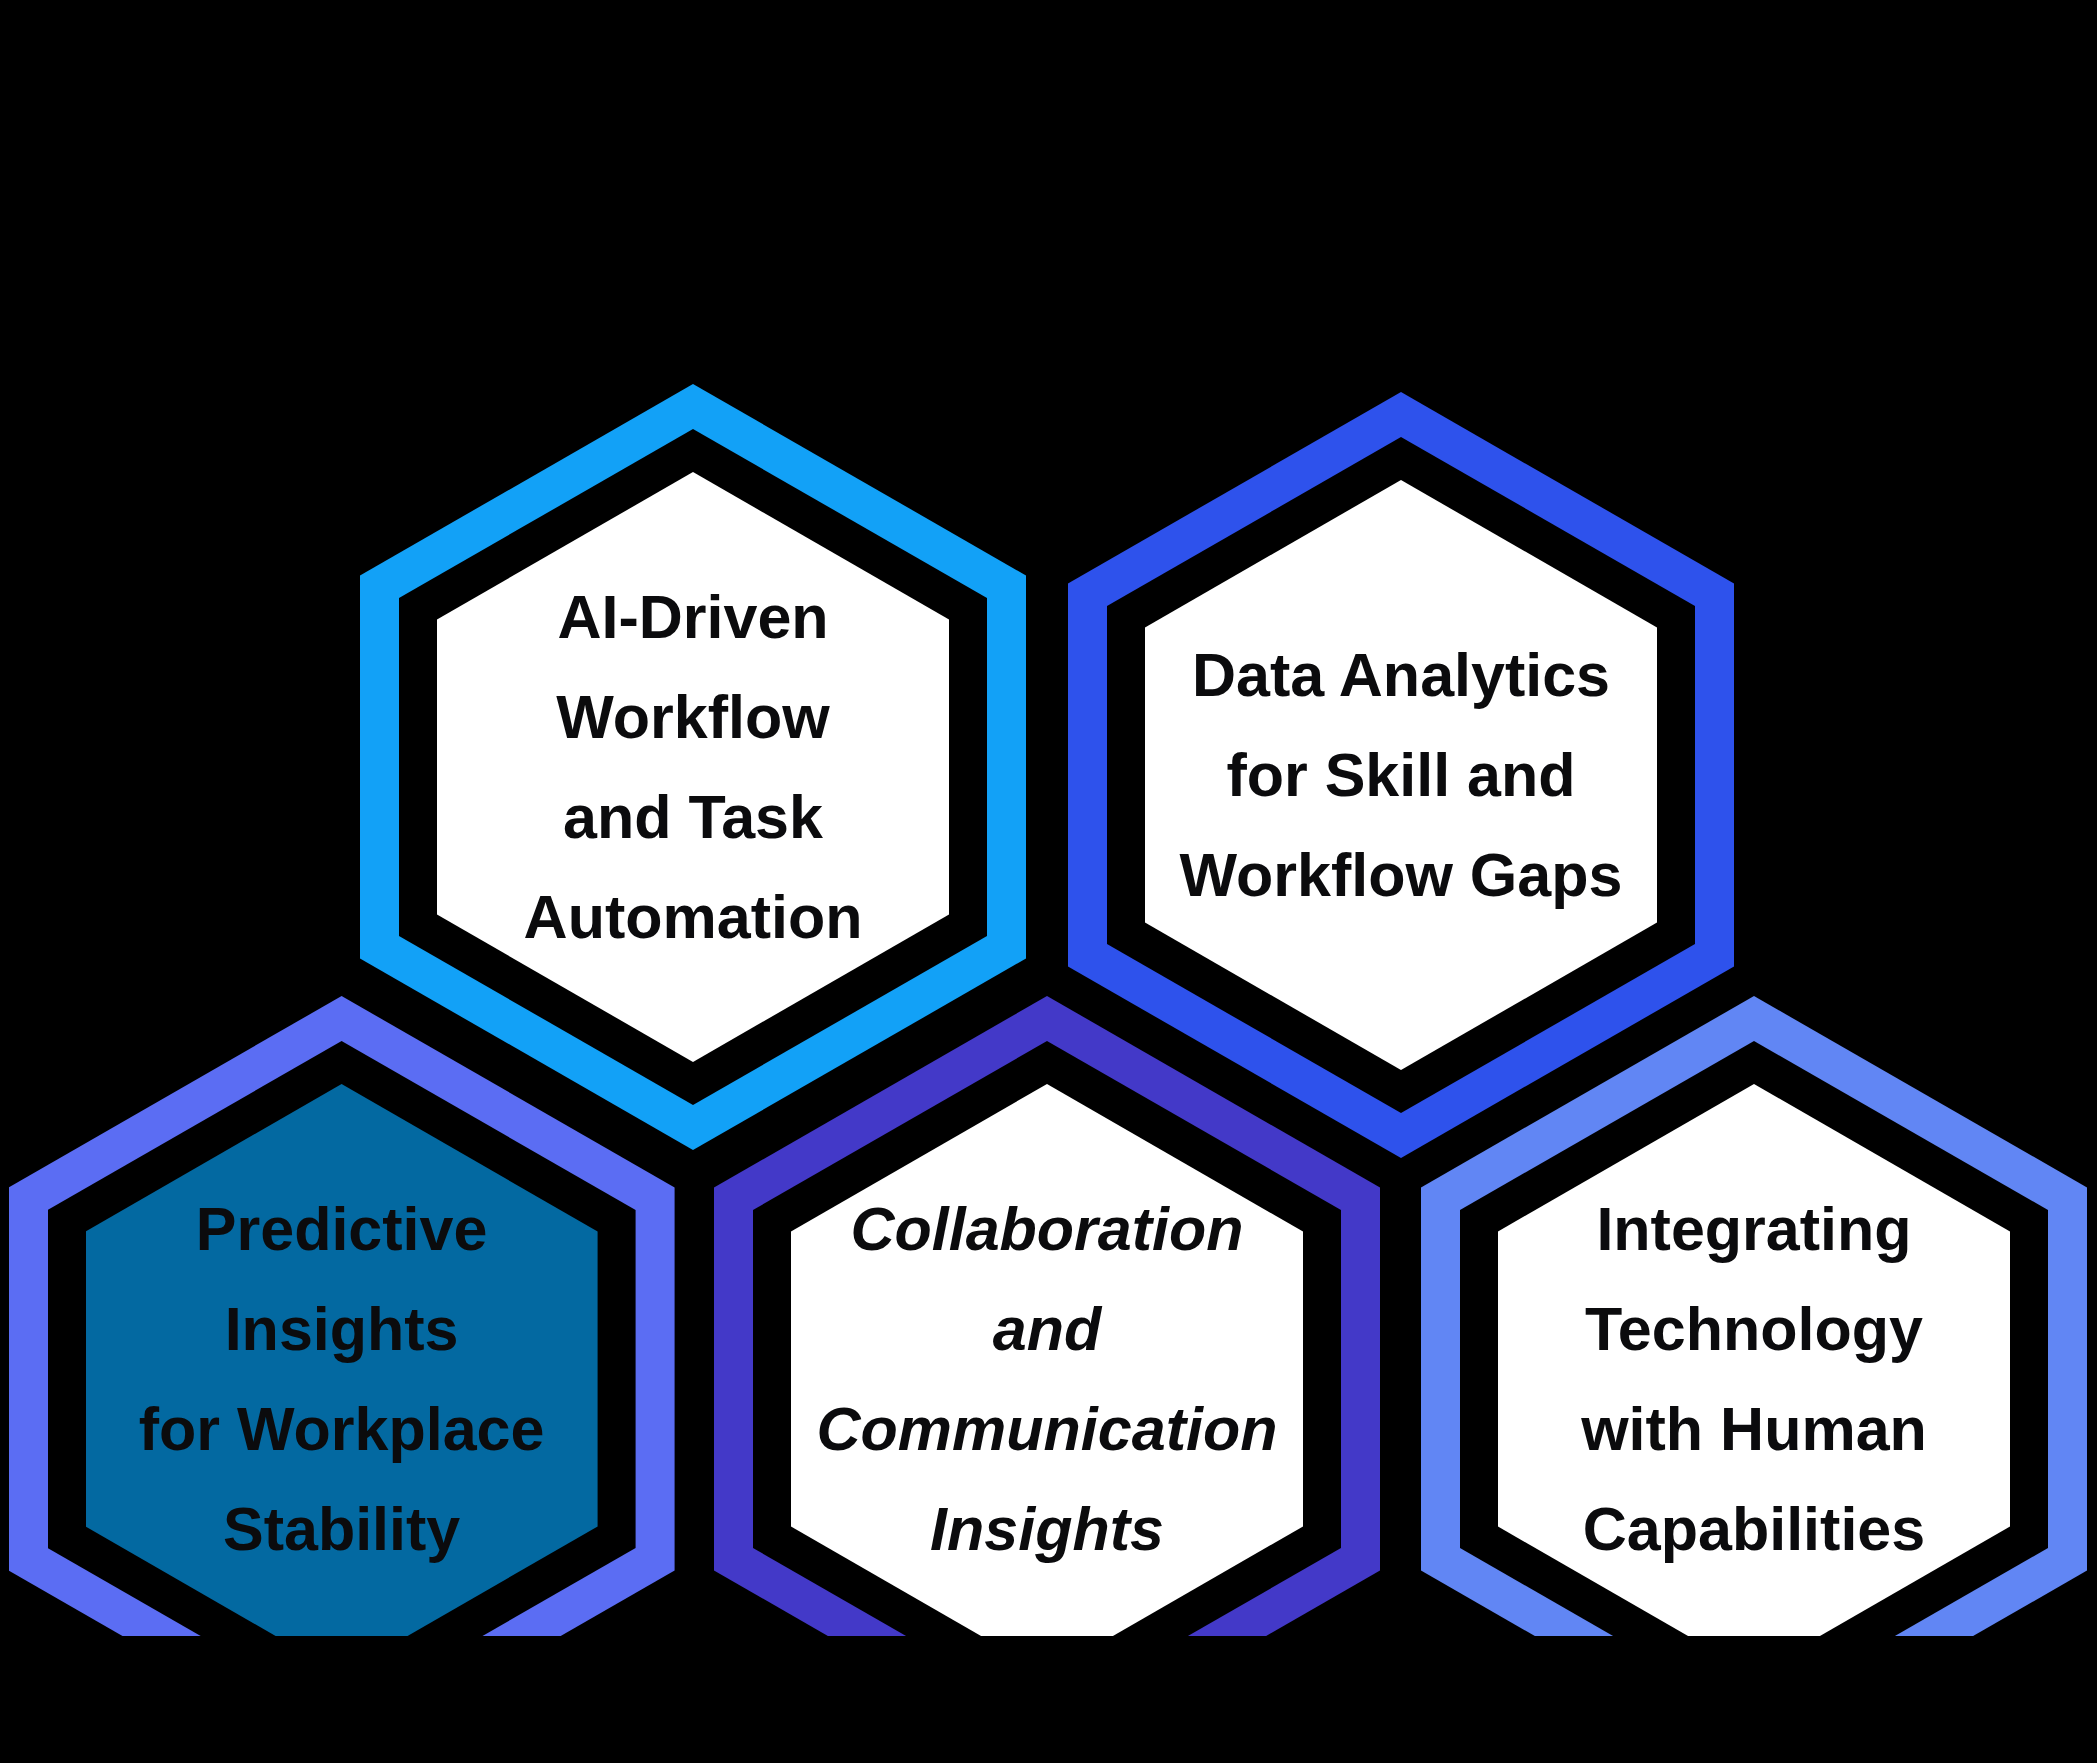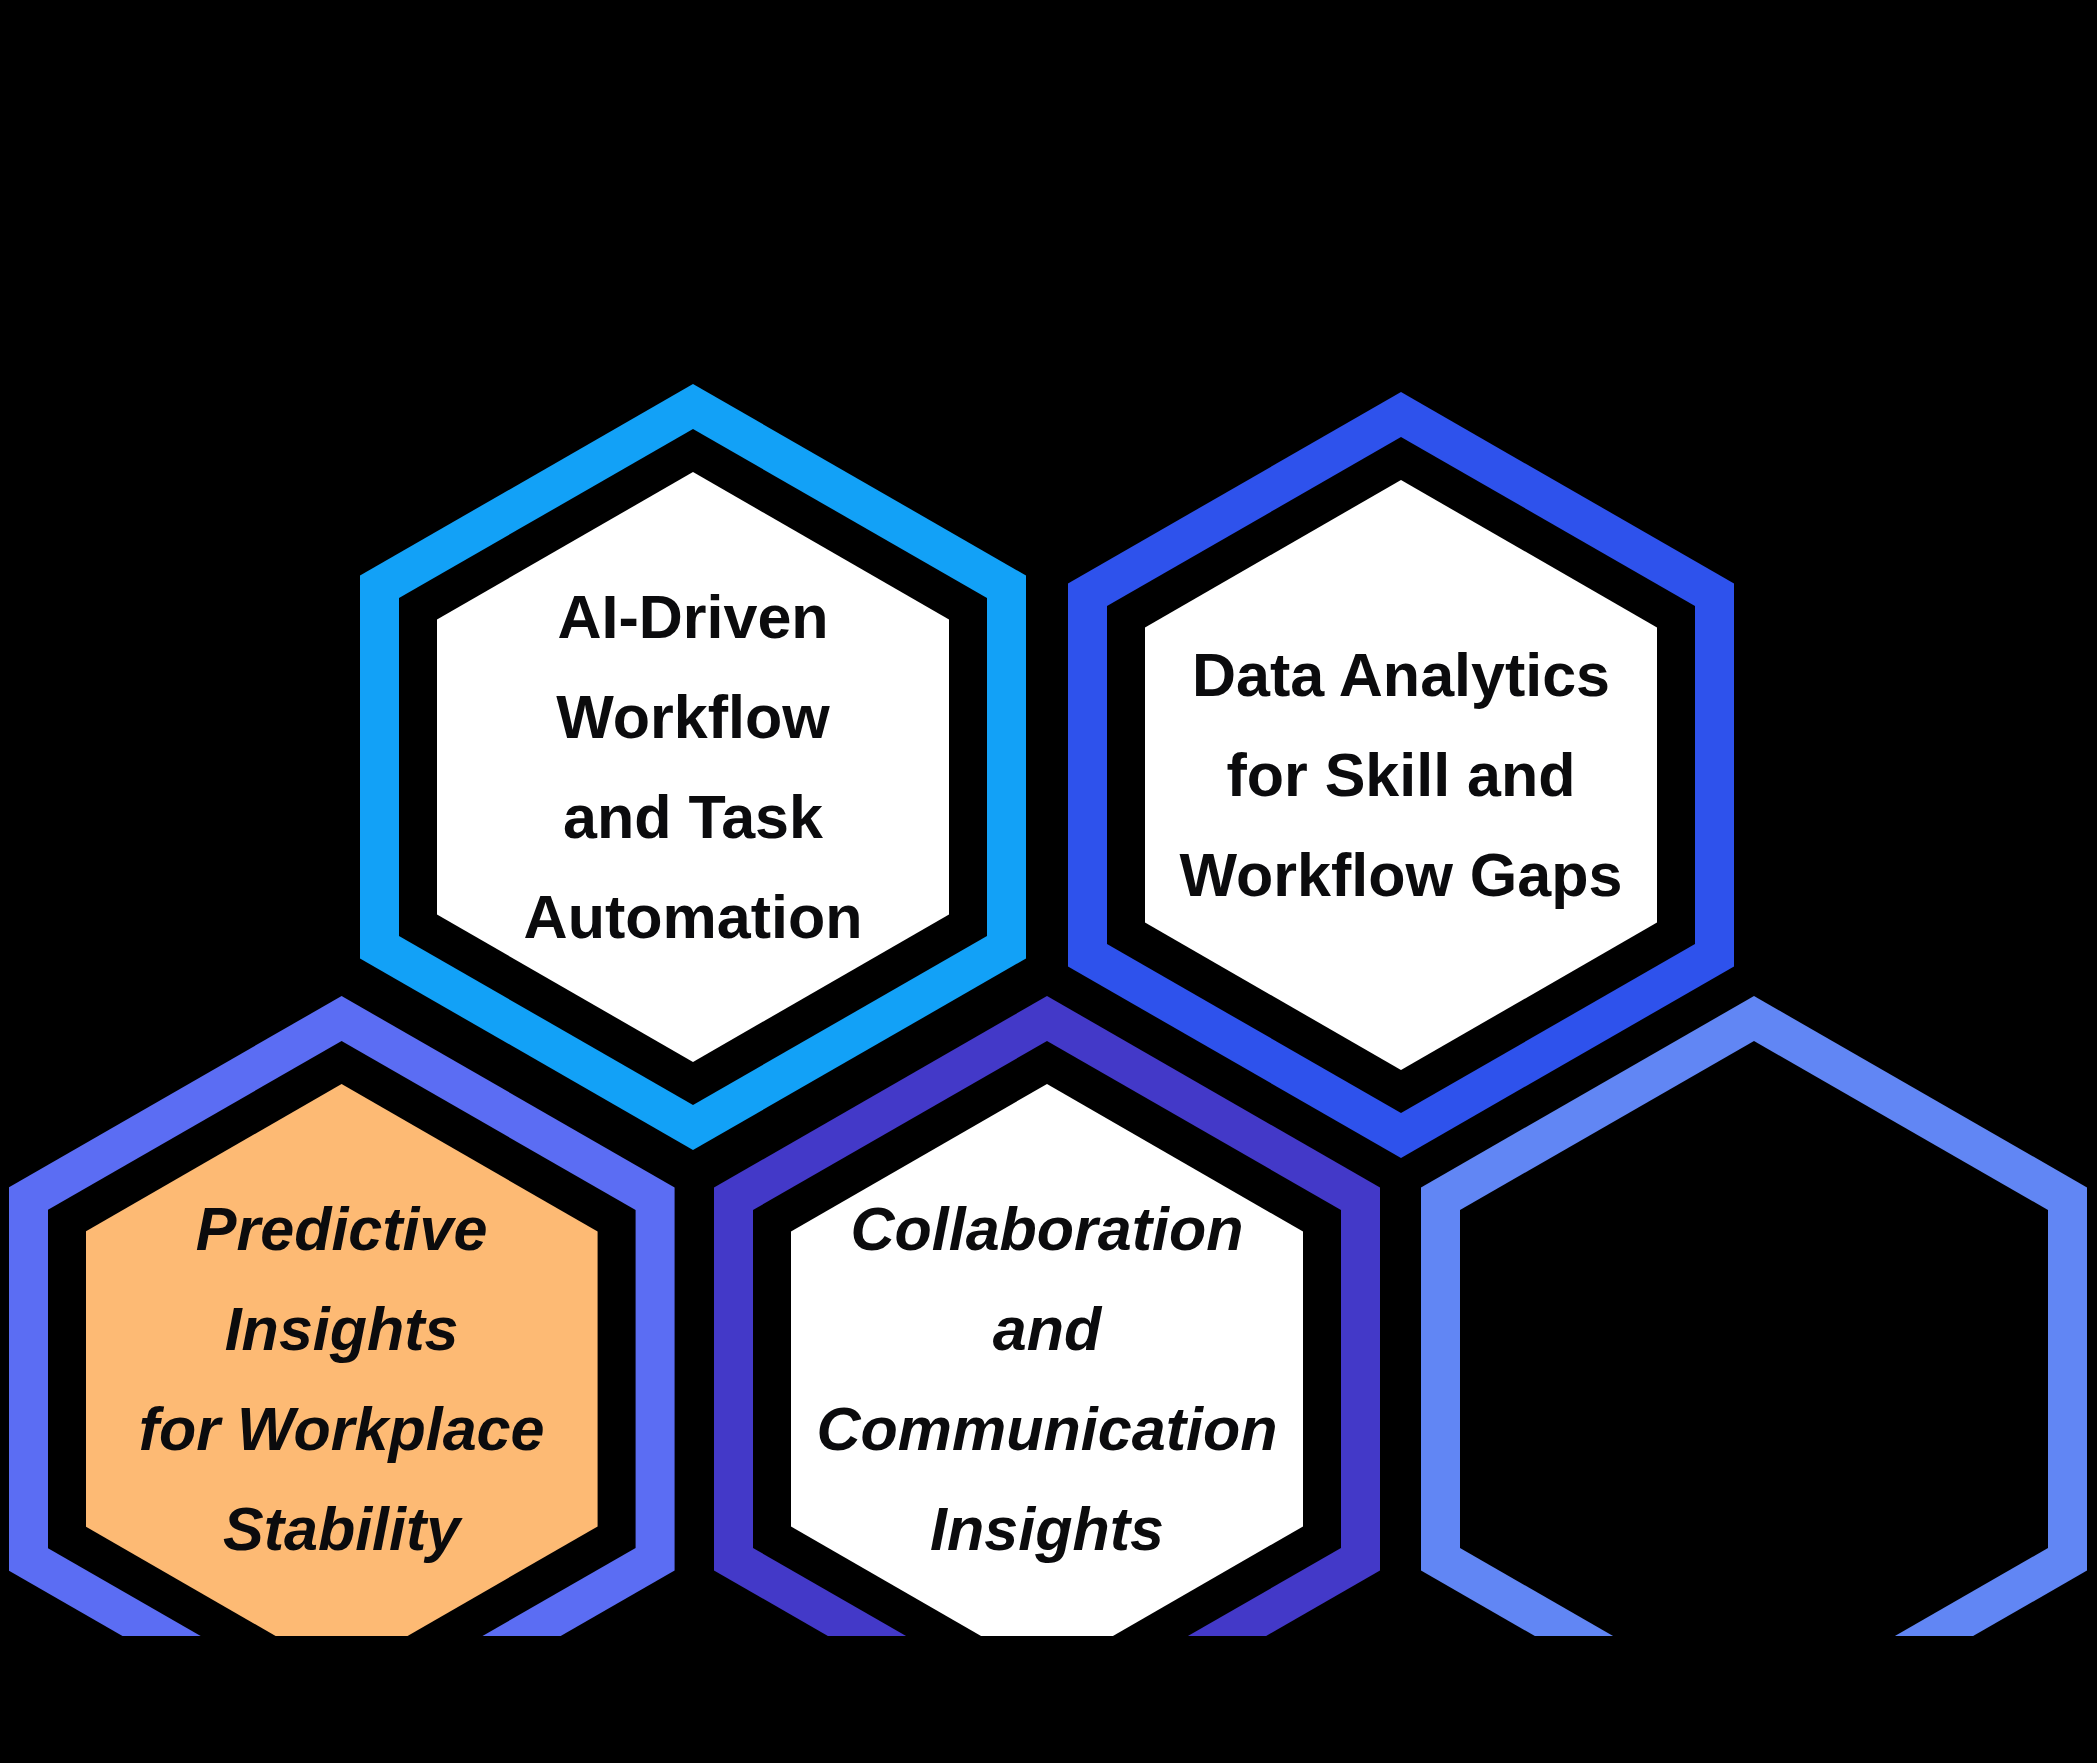--- a/index.html
+++ b/index.html
@@ -78,21 +78,21 @@
     <div class="hex-layer hex-fill" style="background-color: rgb(255, 255, 255);">
       <div class="hex-label" style="color: rgb(11, 11, 13);">Data Analytics
 for Skill and
 Workflow Gaps</div>
     </div>
   </div>
 
   <div class="hex hex-pos-3">
     <div class="hex-layer hex-border" style="background-color: rgb(91, 109, 243);"></div>
     <div class="hex-layer hex-gap" style="background-color: rgb(0, 0, 0);"></div>
-    <div class="hex-layer hex-fill" style="background-color: #fdba74; font-style: italic;">
+    <div class="hex-layer hex-fill" style="background-color: #0369a1;">
       <div class="hex-label" style="color: rgb(11, 11, 13);">Predictive
 Insights
 for Workplace
 Stability</div>
     </div>
   </div>
 
   <div class="hex hex-pos-4">
     <div class="hex-layer hex-border" style="background-color: rgb(67, 57, 200);"></div>
     <div class="hex-layer hex-gap" style="background-color: rgb(0, 0, 0);"></div>
@@ -100,16 +100,22 @@
       <div class="hex-label" style="color: rgb(11, 11, 13);">Collaboration
 and
 Communication
 Insights</div>
     </div>
   </div>
 
   <div class="hex hex-pos-5">
     <div class="hex-layer hex-border" style="background-color: rgb(97, 134, 244);"></div>
     <div class="hex-layer hex-gap" style="background-color: rgb(0, 0, 0);"></div>
+    <div class="hex-layer hex-fill" style="background-color: rgb(255, 255, 255);">
+      <div class="hex-label" style="color: rgb(11, 11, 13);">Integrating
+Technology
+with Human
+Capabilities</div>
+    </div>
   </div>
 
 </div>
 
 
 </body></html>

